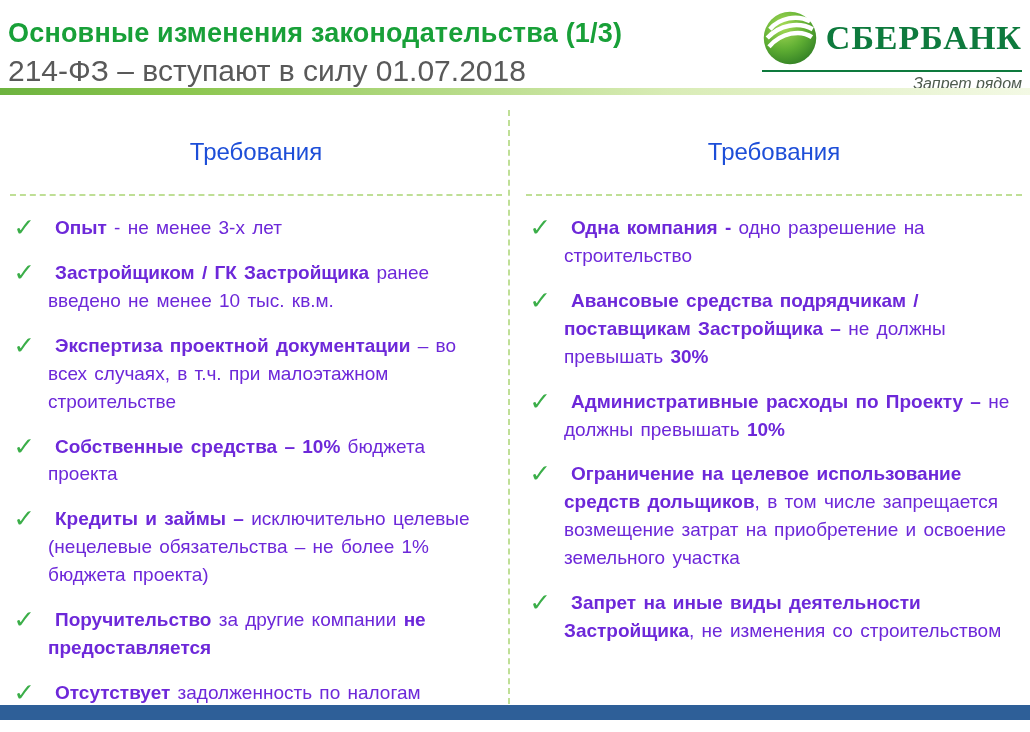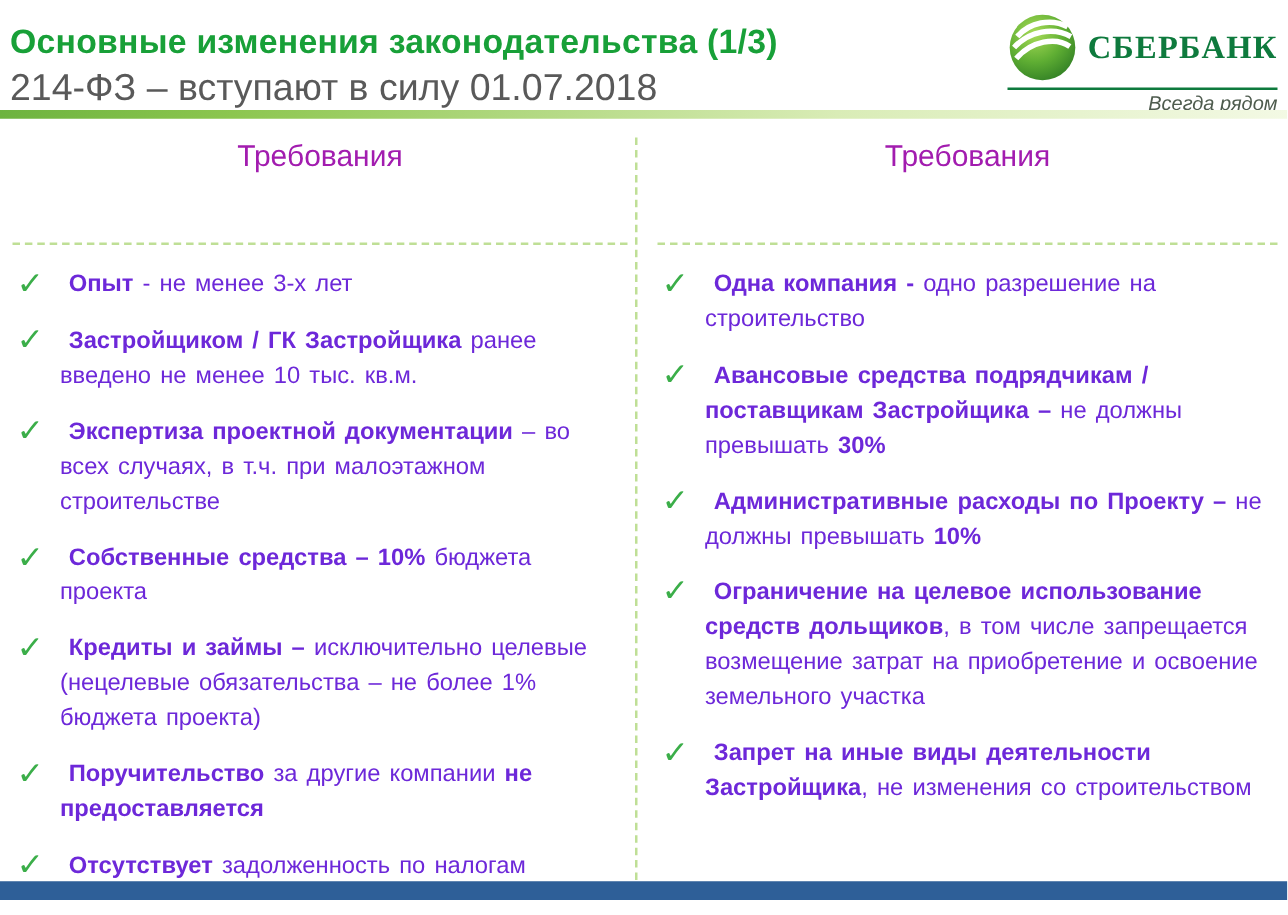--- a/index.html
+++ b/index.html
@@ -14,40 +14,40 @@
     letter-spacing:.2px;
   }
   .page-subtitle{
     margin:4px 0 0 0;font-size:30px;font-weight:normal;color:#595959;line-height:1.2;
   }
   .logo{position:absolute;right:8px;top:10px;text-align:right;}
   .logo-row{display:flex;align-items:center;gap:8px;}
   .ball{display:inline-block;line-height:0;}
   .brand{
     font-family:"Liberation Serif","DejaVu Serif",serif;font-weight:bold;
-    font-size:26px;color:#0E7A3D;letter-spacing:1px;line-height:1;
+    font-size:34px;color:#0E7A3D;letter-spacing:1px;line-height:1;
   }
   .logo-rule{height:2px;background:#0E7A3D;margin-top:4px;}
   .tagline{
     font-family:"Liberation Sans",sans-serif;font-style:italic;font-size:16px;
     color:#4E5B4E;margin-top:3px;
   }
   .grad-bar{
     position:absolute;left:0;right:0;top:88px;height:7px;
     background:linear-gradient(90deg,#6DB33F 0%,#8CC64F 18%,#D9ECB6 65%,#F3F9E4 100%);
   }
   
   .content{position:absolute;left:10px;right:8px;top:110px;display:flex;}
   .col{box-sizing:border-box;}
   .col-left{width:500px;border-right:2px dashed #BFDF96;padding-right:6px;}
   .col-right{flex:1;padding-left:16px;}
   .col-header{
-    height:84px;display:flex;flex-direction:row;justify-content:center;
+    height:84px;display:flex;flex-direction:column;justify-content:center;
     text-align:center;border-bottom:2px dashed #BFDF96;
-    color:#a21caf;font-size:24px;line-height:1.32;gap:16px;
+    color:#1d4ed8;font-size:24px;line-height:1.32;gap:16px;
   }
   .col-header .b{font-weight:bold;}
   
   .bullets{list-style:none;margin:18px 0 0 0;padding:0 4px 0 4px;}
   .bullet{display:flex;align-items:flex-start;margin-bottom:17px;}
   .check{
     flex:0 0 34px;color:#3BAE49;font-size:25px;font-weight:bold;line-height:1;
     padding-top:1px;transform:scaleX(1.05);
   }
   .txt{
@@ -83,21 +83,21 @@
           </defs>
           <circle cx="32" cy="32" r="30" fill="url(#bg)"></circle>
           <path d="M9 22 C20 9, 40 5, 55 13" stroke="#ffffff" stroke-width="5" fill="none"></path>
           <path d="M6 32 C20 17, 42 13, 58 22" stroke="#ffffff" stroke-width="5" fill="none"></path>
           <path d="M8 42 C22 26, 44 22, 57 31" stroke="#ffffff" stroke-width="5" fill="none"></path>
         </svg>
       </span>
       <span class="brand">СБЕРБАНК</span>
     </div>
     <div class="logo-rule"></div>
-    <div class="tagline">Всегда рядом</div>
+    <div class="tagline">Запрет рядом</div>
   </div>
 
   <div class="grad-bar"></div>
 
   <div class="content">
     <div class="col col-left">
       <div class="col-header">
         <span>Требования</span>
       </div>
       <ul class="bullets">

